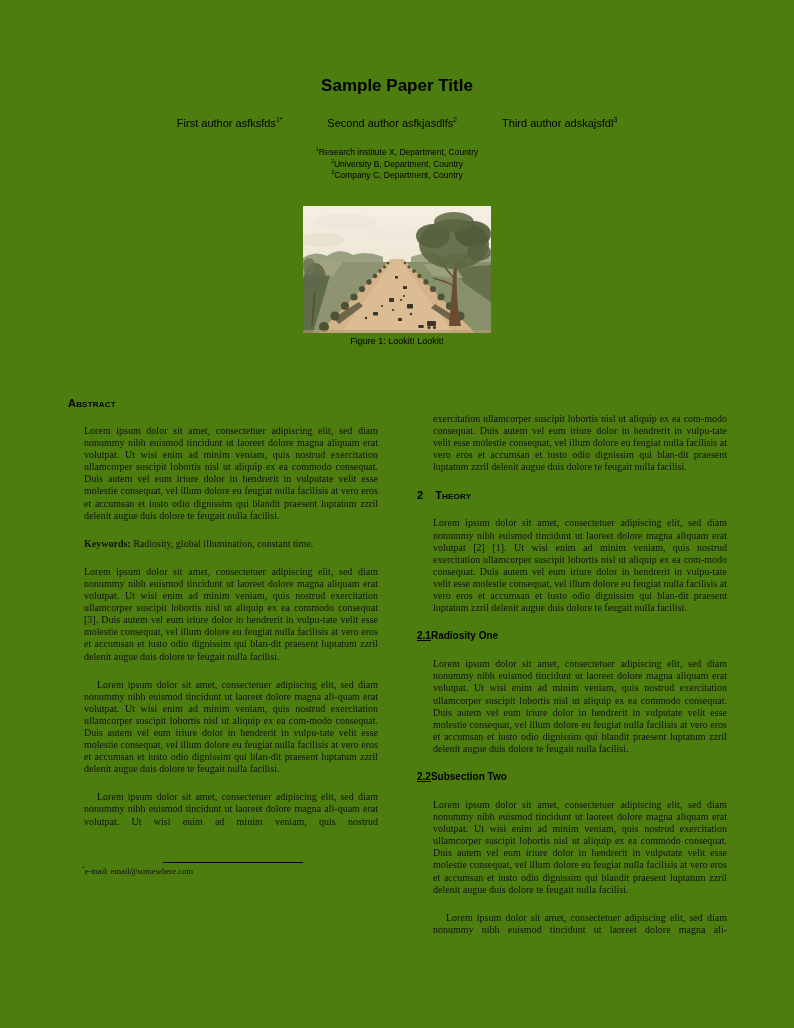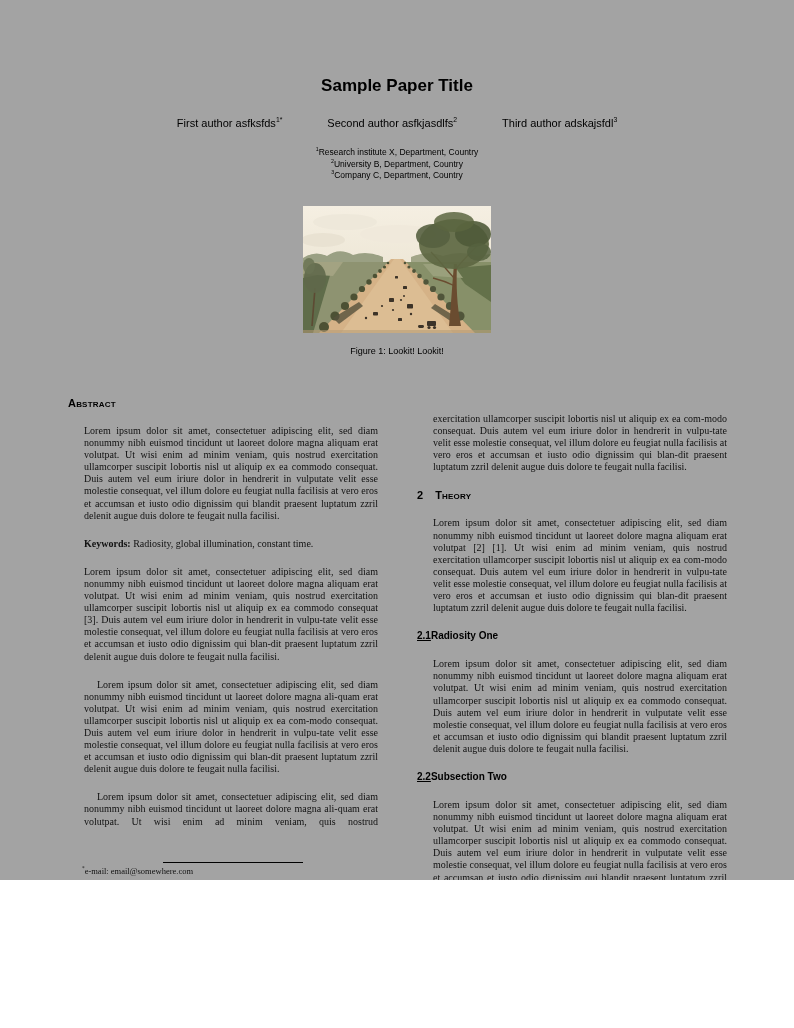--- a/index.html
+++ b/index.html
@@ -1,19 +1,19 @@
 <!DOCTYPE html>
 <html lang="en"><head>
 <meta charset="utf-8">
 <style>
   html,body{margin:0;padding:0;background:#ffffff;}
   .page{
     position:relative;
-    width:794px;height:880px;
-    background:#a3a3a3;
+    width:794px;height:1028px;
+    background:#4d7c0f;
     font-family:"Liberation Serif",serif;
     color:#111;
     overflow:hidden;
   }
   
   .header{position:absolute;top:0;left:0;width:794px;text-align:center;}
   .paper-title{
     margin-top:76px;
     font-family:"Liberation Sans",sans-serif;
     font-weight:bold;font-size:17px;line-height:20px;color:#000;
@@ -26,21 +26,21 @@
   }
   sup{font-size:0.62em;vertical-align:super;line-height:0;}
   .affiliations{
     margin-top:17px;
     font-family:"Liberation Sans",sans-serif;
     font-size:8.5px;line-height:11.5px;color:#000;
   }
   .figure-wrap{margin-top:24px;}
   .figure-image{display:inline-block;width:188px;height:127px;vertical-align:top;}
   .figure-caption{
-    margin-top:13px;
+    margin-top:3px;
     font-family:"Liberation Sans",sans-serif;
     font-size:9px;line-height:11px;color:#000;
   }
   
   .columns{
     position:absolute;top:397px;left:68px;
     display:flex;gap:23px;
   }
   .col{width:326px;}
   .col p{

